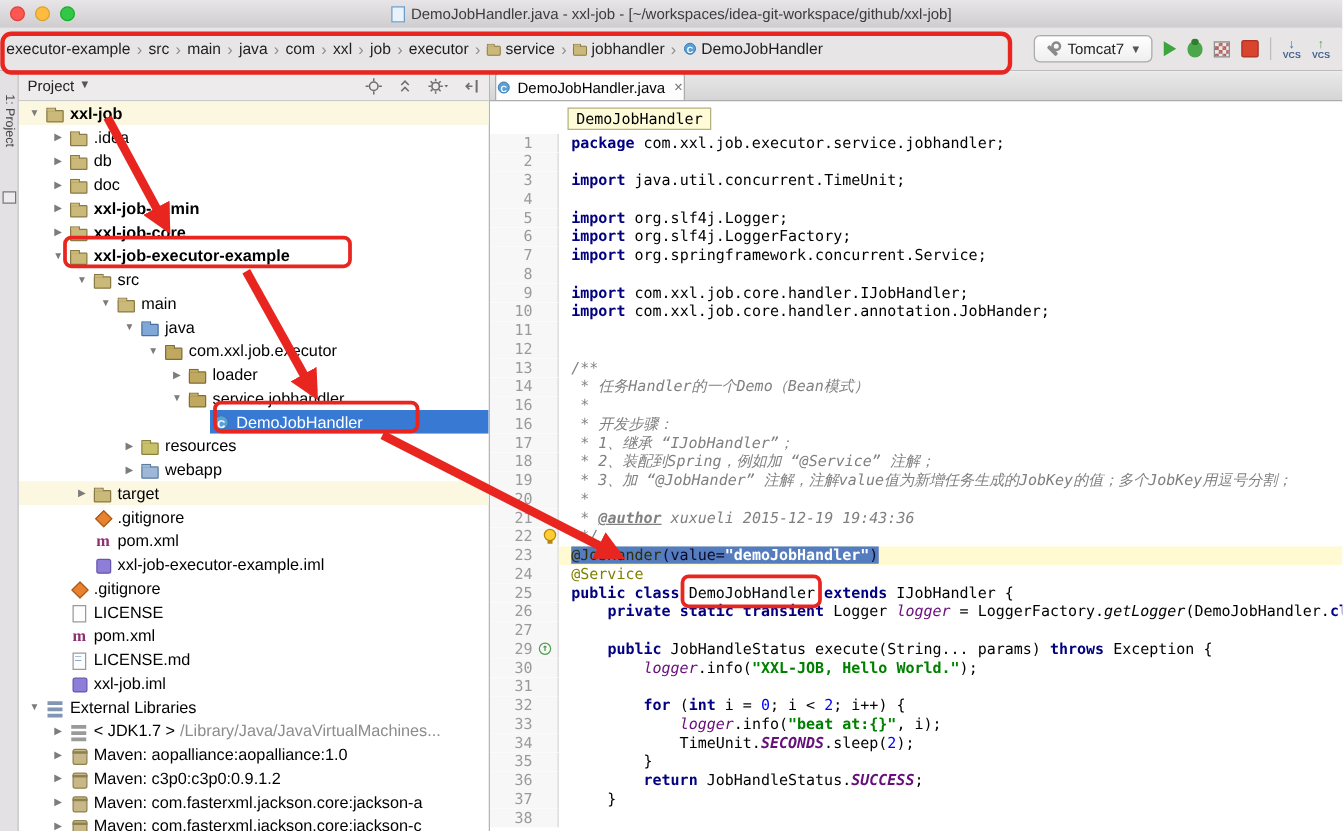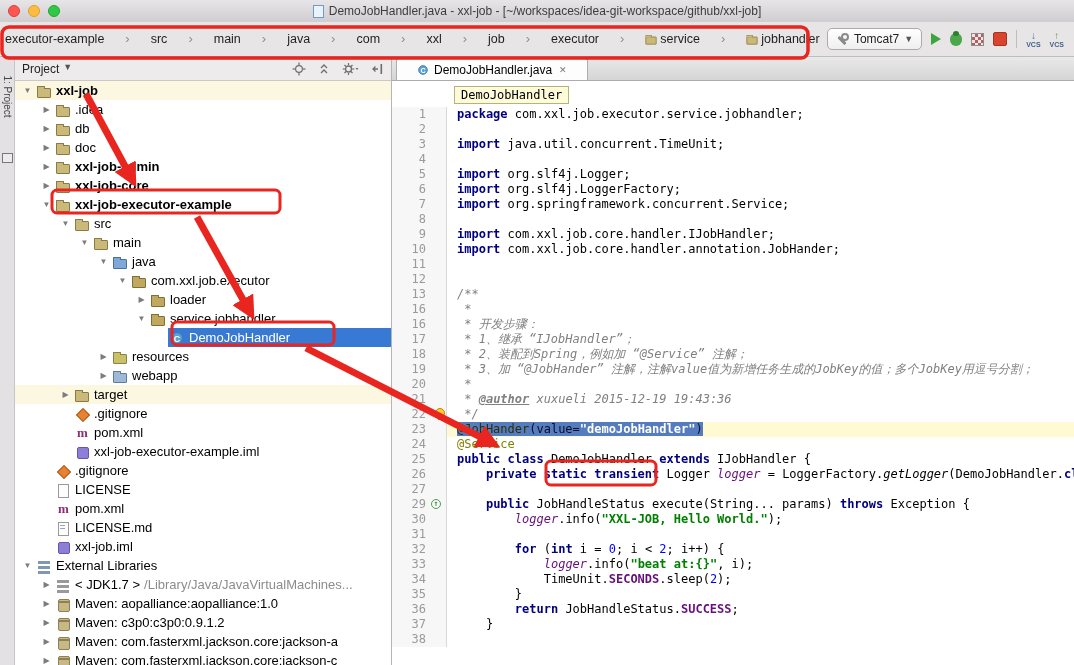--- a/index.html
+++ b/index.html
@@ -12,22 +12,22 @@
   .lights{position:absolute;left:8px;top:5px;display:flex;gap:8px;}
   .light{width:12px;height:12px;border-radius:50%;box-sizing:border-box;}
   .light.red{background:#FC5753;border:1px solid #DF3E38;}
   .light.yellow{background:#FDBC40;border:1px solid #DEA123;}
   .light.green{background:#33C748;border:1px solid #1AAB29;}
   .win-title{margin:0 auto;font-size:12px;color:#3C3C3C;display:flex;align-items:center;gap:5px;white-space:nowrap;}
   .t-icon{width:9px;height:11px;background:#EAF2FB;border:1px solid #6E9CC8;display:inline-block;}
   
   .navbar{position:absolute;top:22px;left:0;right:0;height:34px;background:#E7E5E6;
     border-bottom:1px solid #BEBCBE;display:flex;align-items:center;}
-  .bc{flex:1;display:flex;padding-left:5px;overflow:hidden;
-      white-space:nowrap;font-size:12.5px;color:#1F1F1F;gap:16px;}
+  .bc{flex:1;display:flex;align-items:center;padding-left:5px;overflow:hidden;
+      white-space:nowrap;font-size:12.5px;color:#1F1F1F;}
   .bc-sep{margin:0 5px;color:#8E8E8E;font-size:13px;}
   .bc-item{display:inline-flex;align-items:center;gap:3px;}
   .tools{display:flex;align-items:center;gap:9px;padding:0 10px 0 6px;}
   .combo{display:flex;align-items:center;gap:5px;background:linear-gradient(#FFFFFF,#EFEFEF);
     border:1px solid #ABABAB;border-radius:5px;height:20px;padding:0 8px;font-size:12px;color:#222;}
   .combo-arrow{font-size:9px;color:#555;}
   .wrench{width:13px;height:13px;position:relative;display:inline-block;}
   .wrench::before{content:"";position:absolute;width:10px;height:3px;background:#8A8A8A;
     border-radius:1px;transform:rotate(45deg);left:1px;top:6px;}
   .wrench::after{content:"";position:absolute;width:4px;height:4px;border:2px solid #8A8A8A;
@@ -101,21 +101,21 @@
     box-shadow:0 5px 0 #9A9A9A,0 10px 0 #9A9A9A;}
   .ic-lib::before{content:"";position:absolute;left:3px;top:3px;width:10px;height:11px;background:#C8B888;
     border:1px solid #8F8050;border-radius:2px;}
   .ic-lib::after{content:"";position:absolute;left:3px;top:5px;width:12px;height:2px;background:#8F8050;}
   .ic.small{transform:scale(.8);margin:0 -2px;}
   
   .editor{flex:1;min-width:0;display:flex;flex-direction:column;background:#fff;}
   .tabbar{height:23px;flex:none;background:linear-gradient(#E9E9E9,#D5D5D5);
     border-bottom:1px solid #ACACAC;display:flex;align-items:flex-end;padding-left:4px;}
   .tab{height:21px;background:#FDFDFD;border:1px solid #ACACAC;border-bottom:none;
-    border-radius:3px 3px 0 0;display:flex;align-items:center;gap:5px;padding:0 20px;font-size:12px;color:#000;margin-top:32px;}
+    border-radius:3px 3px 0 0;display:flex;align-items:center;gap:5px;padding:0 0;font-size:12px;color:#000;margin-top:32px;}
   .tab-close{font-size:9px;color:#777;margin-left:2px;}
   .codewrap{flex:1;position:relative;overflow:hidden;}
   .island{position:absolute;top:5px;left:62px;height:16px;line-height:16px;padding:0 6px;
     background:#FEFBD8;border:1px solid #B5B27F;font:12px/16px "DejaVu Sans Mono",monospace;color:#000;z-index:5;}
   .code{position:absolute;top:26px;left:0;right:0;}
   .cline{display:flex;height:15px;font:12px/15px "DejaVu Sans Mono",monospace;white-space:pre;overflow:hidden;}
   .gut{width:54px;flex:none;display:flex;background:#F7F7F7;border-right:1px solid #D8D8D8;}
   .gnum{width:34px;text-align:right;color:#9A9A9A;padding-right:2px;}
   .gmark{width:18px;position:relative;}
   .ov{position:absolute;left:3px;top:2px;width:10px;height:10px;box-sizing:border-box;border:1.5px solid #4E9E4E;
@@ -125,21 +125,21 @@
   .selwrap{background:#557CBE;}
   .selwrap .sg-s{color:#FFFFFF;}
   .selwrap .sg-p{color:#0A0A2A;}
   .selwrap .sg-a{color:#2E2E00;}
   .sg-k{color:#000080;font-weight:bold;}
   .sg-p{color:#000;}
   .sg-s{color:#008000;font-weight:bold;}
   .sg-a{color:#808000;}
   .sg-n{color:#0000FF;}
   .sg-f{color:#660E7A;font-style:italic;}
-  .sg-F{color:#660E7A;font-weight:bold;}
+  .sg-F{color:#660E7A;font-style:italic;font-weight:bold;}
   .sg-c{color:#808080;font-style:italic;}
   .sg-t{color:#808080;font-style:italic;font-weight:bold;text-decoration:underline;}
   .sg-m{font-style:italic;}
   .bulb{position:absolute;left:-12px;top:1px;width:10px;height:10px;border-radius:50%;
     background:#FFCC33;border:1px solid #B8860B;box-sizing:border-box;}
   .bulb::after{content:"";position:absolute;left:2px;bottom:-3px;width:4px;height:3px;background:#B8860B;}
   
   .anno{position:absolute;inset:0;z-index:100;pointer-events:none;}
 </style>
 </head>
@@ -543,20 +543,21 @@
           <div class="cline"><span class="gut"><span class="gnum">4</span><span class="gmark"></span></span><span class="ctext"></span></div>
           <div class="cline"><span class="gut"><span class="gnum">5</span><span class="gmark"></span></span><span class="ctext"><span class="sg-k">import</span><span class="sg-p"> org.slf4j.Logger;</span></span></div>
           <div class="cline"><span class="gut"><span class="gnum">6</span><span class="gmark"></span></span><span class="ctext"><span class="sg-k">import</span><span class="sg-p"> org.slf4j.LoggerFactory;</span></span></div>
           <div class="cline"><span class="gut"><span class="gnum">7</span><span class="gmark"></span></span><span class="ctext"><span class="sg-k">import</span><span class="sg-p"> org.springframework.concurrent.Service;</span></span></div>
           <div class="cline"><span class="gut"><span class="gnum">8</span><span class="gmark"></span></span><span class="ctext"></span></div>
           <div class="cline"><span class="gut"><span class="gnum">9</span><span class="gmark"></span></span><span class="ctext"><span class="sg-k">import</span><span class="sg-p"> com.xxl.job.core.handler.IJobHandler;</span></span></div>
           <div class="cline"><span class="gut"><span class="gnum">10</span><span class="gmark"></span></span><span class="ctext"><span class="sg-k">import</span><span class="sg-p"> com.xxl.job.core.handler.annotation.JobHander;</span></span></div>
           <div class="cline"><span class="gut"><span class="gnum">11</span><span class="gmark"></span></span><span class="ctext"></span></div>
           <div class="cline"><span class="gut"><span class="gnum">12</span><span class="gmark"></span></span><span class="ctext"></span></div>
           <div class="cline"><span class="gut"><span class="gnum">13</span><span class="gmark"></span></span><span class="ctext"><span class="sg-c">/**</span></span></div>
+          <div class="cline"><span class="gut"><span class="gnum">14</span><span class="gmark"></span></span><span class="ctext"><span class="sg-c"> * 任务Handler的一个Demo（Bean模式）</span></span></div>
           <div class="cline"><span class="gut"><span class="gnum">16</span><span class="gmark"></span></span><span class="ctext"><span class="sg-c"> *</span></span></div>
           <div class="cline"><span class="gut"><span class="gnum">16</span><span class="gmark"></span></span><span class="ctext"><span class="sg-c"> * 开发步骤：</span></span></div>
           <div class="cline"><span class="gut"><span class="gnum">17</span><span class="gmark"></span></span><span class="ctext"><span class="sg-c"> * 1、继承 “IJobHandler”；</span></span></div>
           <div class="cline"><span class="gut"><span class="gnum">18</span><span class="gmark"></span></span><span class="ctext"><span class="sg-c"> * 2、装配到Spring，例如加 “@Service” 注解；</span></span></div>
           <div class="cline"><span class="gut"><span class="gnum">19</span><span class="gmark"></span></span><span class="ctext"><span class="sg-c"> * 3、加 “@JobHander” 注解，注解value值为新增任务生成的JobKey的值；多个JobKey用逗号分割；</span></span></div>
           <div class="cline"><span class="gut"><span class="gnum">20</span><span class="gmark"></span></span><span class="ctext"><span class="sg-c"> *</span></span></div>
           <div class="cline"><span class="gut"><span class="gnum">21</span><span class="gmark"></span></span><span class="ctext"><span class="sg-c"> * </span><span class="sg-t">@author</span><span class="sg-c"> xuxueli 2015-12-19 19:43:36</span></span></div>
           <div class="cline"><span class="gut"><span class="gnum">22</span><span class="gmark"></span></span><span class="ctext"><span class="sg-c"> */</span><span class="bulb"></span></span></div>
           <div class="cline cur"><span class="gut"><span class="gnum">23</span><span class="gmark"></span></span><span class="ctext"><span class="selwrap"><span class="sg-a">@JobHander</span><span class="sg-p">(value=</span><span class="sg-s">"demoJobHandler"</span><span class="sg-p">)</span></span></span></div>
           <div class="cline"><span class="gut"><span class="gnum">24</span><span class="gmark"></span></span><span class="ctext"><span class="sg-a">@Service</span></span></div>

